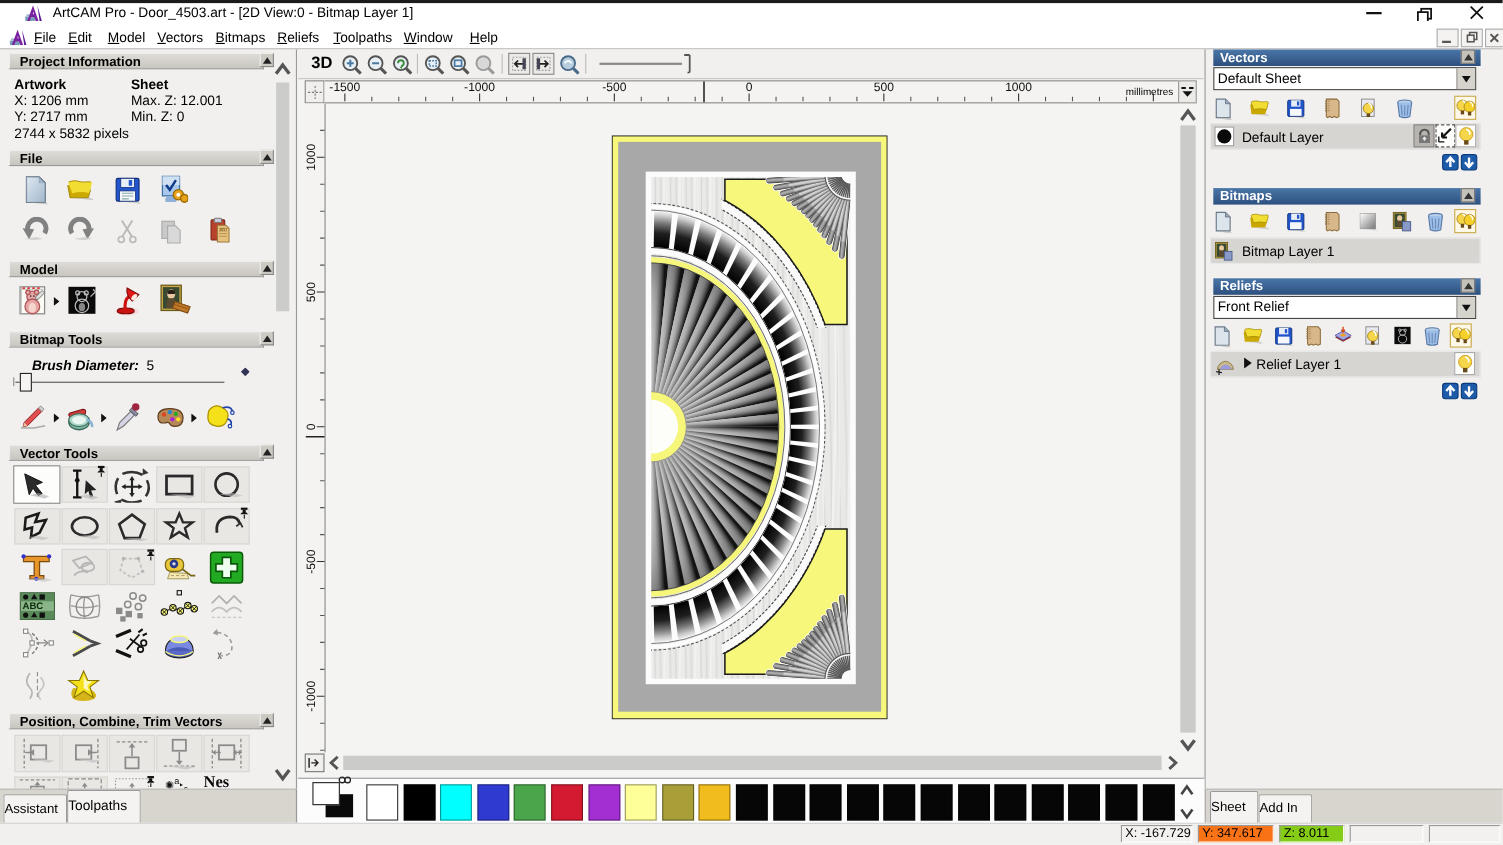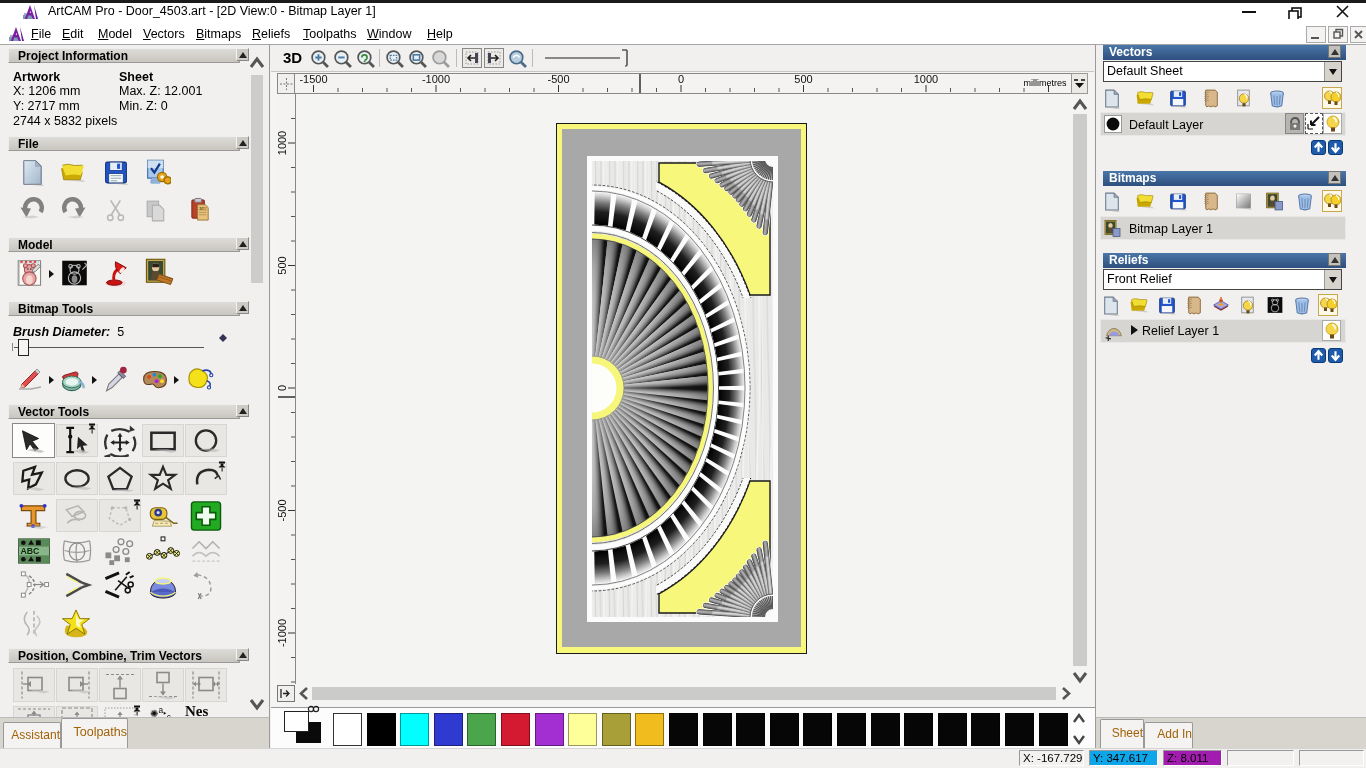--- a/index.html
+++ b/index.html
@@ -8,21 +8,21 @@
 .hdrbtn{position:absolute;width:13px;height:13px;background:#cdcac4;border:1px solid #888;border-top-color:#f2f2f2;border-left-color:#f2f2f2}
 .hdrbtn:after{content:"";position:absolute;left:2px;top:3px;border-left:4px solid transparent;border-right:4px solid transparent;border-bottom:6px solid #222}
 .bhdr{position:absolute;left:1103px;height:15px;background:linear-gradient(#4a76a8,#2d507e);color:#fff;font-size:12px;font-weight:bold;padding:0 0 0 6px;line-height:14px;width:243px}
 .bbtn{position:absolute;width:13px;height:13px;background:#c4c1ba;border:1px solid #777}
 .bbtn:after{content:"";position:absolute;left:2px;top:3px;border-left:4px solid transparent;border-right:4px solid transparent;border-bottom:6px solid #333}
 .combo{position:absolute;left:1103px;width:239px;height:21px;background:#fff;border:1px solid #444;font-size:12.5px;line-height:19px;padding-left:3px;color:#000}
 .combo .da{position:absolute;right:0;top:0;width:17px;height:19px;background:#d6d3cd;border-left:1px solid #999}
 .combo .da:after{content:"";position:absolute;left:4px;top:7px;border-left:4.5px solid transparent;border-right:4.5px solid transparent;border-top:6px solid #111}
 .lrow{position:absolute;left:1100px;width:246px;height:24px;background:#d7d5d1;border:1px solid #e8e8e8;font-size:12.5px;color:#000}
 .menu{font-size:12.5px;color:#000}
-.tb{position:absolute;font-size:12px;color:#a16207;background:#fff;border:1px solid #999;border-bottom:none;border-radius:2px 2px 0 0;text-align:right}
+.tb{position:absolute;font-size:12px;color:#000000;background:#fff;border:1px solid #999;border-bottom:none;border-radius:2px 2px 0 0;text-align:left}
 svg{display:block}
 </style></head>
 <body>
 
 <div class="abs" style="left:0;top:0;width:1366px;height:3px;background:#1b1b1b"></div>
 <div class="abs" style="left:0;top:3px;width:1366px;height:19px;background:#fff"></div>
 <div class="abs" style="left:22px;top:4px">
     <svg width="17" height="16" viewBox="0 0 17 16">
       <rect x="1" y="11" width="9" height="4" fill="#7a9ab5"></rect>
       <rect x="2" y="9" width="7" height="2" fill="#9db7cc"></rect>
@@ -180,21 +180,21 @@
     <rect x="3" y="2" width="16" height="20" fill="#caa84a" stroke="#6a5a18"></rect>
     <rect x="4.5" y="3.5" width="13" height="17" fill="#3a4a30"></rect>
     <ellipse cx="11" cy="9" rx="3.2" ry="3.8" fill="#e8c9a0"></ellipse>
     <path d="M8,13 Q11,11.5 14,13 L15,20 L7,20 Z" fill="#5a4a30"></path>
     <path d="M8,6.5 Q11,4.5 14,6.5 L14,9 L8,9 Z" fill="#2a2218"></path>
     <path d="M14,15 L26,19 L24,24 L12,20 Z" fill="#c07828" stroke="#7a4a10" stroke-width="0.8"></path>
     <path d="M14,15 L26,19 M13,17 L25,21" stroke="#8a5518" stroke-width="0.7"></path>
   </svg>
 <div class="hdr" style="top:301px;width:232px">Bitmap Tools</div>
 <div class="hdrbtn" style="left:236px;top:301px"></div>
-<div class="abs" style="left:13px;top:325px;font-size:12.5px;font-style:italic;font-weight:bold">Brush Diameter: <span style="font-style:normal;font-weight:normal">&nbsp;5</span></div>
+<div class="abs" style="left:29px;top:325px;font-size:12.5px;font-style:italic;font-weight:bold">Brush Diameter: <span style="font-style:normal;font-weight:normal">&nbsp;5</span></div>
 <div class="abs" style="left:14px;top:347px;width:190px;height:1px;background:#555"></div>
 <div class="abs" style="left:12px;top:343px;width:3px;height:8px;border-left:1px solid #888"></div>
 <div class="abs" style="left:18px;top:339px;width:11px;height:17px;background:#f5f4f2;border:1px solid #222"></div>
 <svg class="abs" style="left:219px;top:334px" width="8" height="8" viewBox="0 0 8 8">
     <path d="M4,0 L8,4 L4,8 L0,4 Z" fill="#335"></path>
   </svg>
 <svg style="position:absolute;left:16px;top:366px" width="28" height="26" viewBox="0 0 26 26">
     <path d="M4,22 L8,21 L21,8 L18,5 L5,18 Z" fill="#e05050" stroke="#8a1a1a" stroke-width="0.9"></path>
     <path d="M18,5 L21,8 L23,6 L20,3 Z" fill="#d0d0d0" stroke="#888" stroke-width="0.8"></path>
     <path d="M4,22 L5,18 L8,21 Z" fill="#f0c8a0"></path>
@@ -1611,15 +1611,15 @@
 <div style="position:absolute;left:937.8000000000004px;top:713px;width:29px;height:33px;background:#060606;border:1px solid rgba(0,0,0,0.4)"></div>
 <div style="position:absolute;left:971.4000000000004px;top:713px;width:29px;height:33px;background:#060606;border:1px solid rgba(0,0,0,0.4)"></div>
 <div style="position:absolute;left:1005.0000000000005px;top:713px;width:29px;height:33px;background:#060606;border:1px solid rgba(0,0,0,0.4)"></div>
 <div style="position:absolute;left:1038.6000000000004px;top:713px;width:29px;height:33px;background:#060606;border:1px solid rgba(0,0,0,0.4)"></div>
 <svg class="abs" style="left:1070px;top:710px" width="18" height="38" viewBox="0 0 18 38">
     <path d="M4,12 L9,5 L14,12" fill="none" stroke="#444" stroke-width="2.4"></path>
     <path d="M4,26 L9,33 L14,26" fill="none" stroke="#444" stroke-width="2.4"></path>
   </svg>
 <div class="abs" style="left:0;top:748px;width:1366px;height:20px;background:#f1f0ee;border-top:1px solid #d5d5d5"></div>
 <div class="abs" style="left:1019px;top:750px;width:65px;height:16px;background:#f2f1ef;border:1px solid #999;border-bottom-color:#fff;border-right-color:#fff;font-size:11.5px;padding:1px 0 0 3px;color:#000">X: -167.729</div>
-<div class="abs" style="left:1089px;top:750px;width:69px;height:16px;background:#0ea5e9;border:1px solid #999;border-bottom-color:#fff;border-right-color:#fff;font-size:11.5px;padding:1px 0 0 3px;color:#000">Y: 347.617</div>
-<div class="abs" style="left:1163px;top:750px;width:59px;height:16px;background:#a21caf;border:1px solid #999;border-bottom-color:#fff;border-right-color:#fff;font-size:11.5px;padding:1px 0 0 3px;color:#000">Z: 8.011</div>
+<div class="abs" style="left:1089px;top:750px;width:69px;height:16px;background:#f97316;border:1px solid #999;border-bottom-color:#fff;border-right-color:#fff;font-size:11.5px;padding:1px 0 0 3px;color:#000">Y: 347.617</div>
+<div class="abs" style="left:1163px;top:750px;width:59px;height:16px;background:#84cc16;border:1px solid #999;border-bottom-color:#fff;border-right-color:#fff;font-size:11.5px;padding:1px 0 0 3px;color:#000">Z: 8.011</div>
 <div class="abs" style="left:1227px;top:750px;width:67px;height:16px;background:#f2f1ef;border:1px solid #999;border-bottom-color:#fff;border-right-color:#fff;font-size:11.5px;padding:1px 0 0 3px;color:#000"></div>
 <div class="abs" style="left:1299px;top:750px;width:65px;height:16px;background:#f2f1ef;border:1px solid #999;border-bottom-color:#fff;border-right-color:#fff;font-size:11.5px;padding:1px 0 0 3px;color:#000"></div>
 </body></html>

